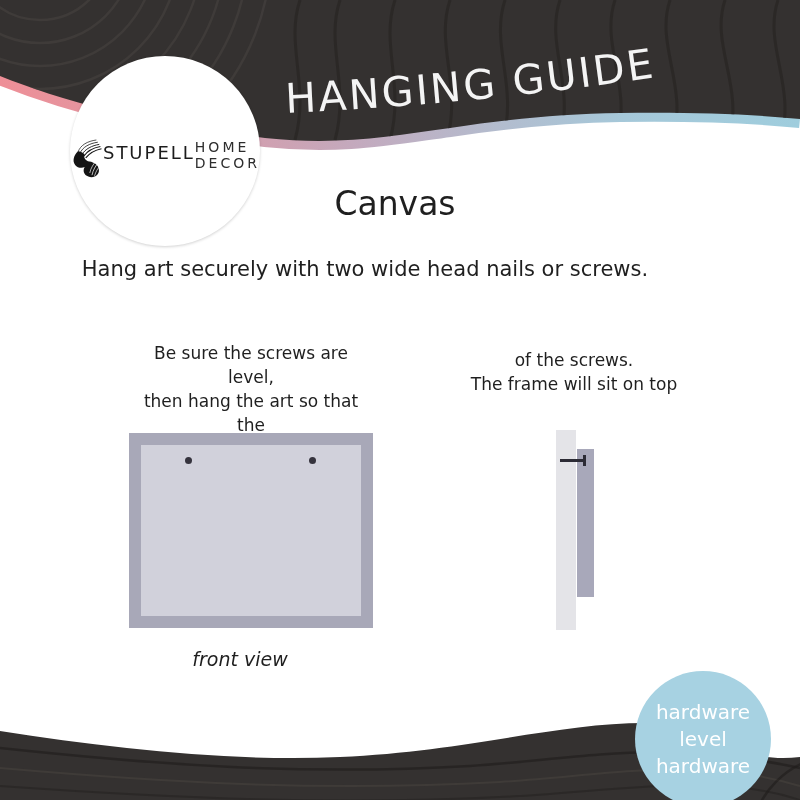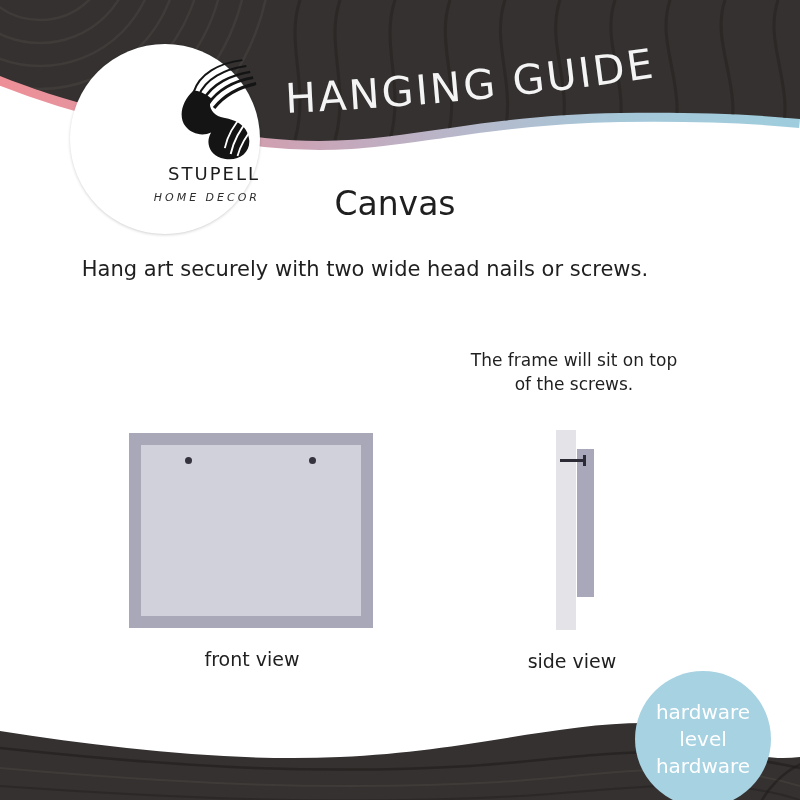--- a/index.html
+++ b/index.html
@@ -4,35 +4,35 @@
 <style>
   html,body{margin:0;padding:0;background:#ffffff;}
   .page{
     position:relative;width:800px;height:800px;overflow:hidden;background:#ffffff;
     font-family:"DejaVu Sans","Liberation Sans",sans-serif;color:#222;
   }
   .abs{position:absolute;}
   svg.bg{position:absolute;left:0;top:0;z-index:0;}
   
   .logo-circle{
-    position:absolute;left:70px;top:44px;width:190px;height:190px;border-radius:50%;
-    background:#ffffff;z-index:3;display:flex;flex-direction:column;align-items:flex-end;
+    position:absolute;left:70px;top:56px;width:190px;height:190px;border-radius:50%;
+    background:#ffffff;z-index:3;display:flex;flex-direction:row;align-items:center;
     box-shadow:0 1px 3px rgba(0,0,0,0.18);
   }
   .logo-s{margin-top:14px;}
   .brand-name{font-size:18px;letter-spacing:2px;color:#1c1c1c;margin-top:2px;font-weight:500;}
-  .brand-tagline{font-size:11px;letter-spacing:3px;color:#2d2d2d;margin-top:7px;font-style:italic;}
+  .brand-tagline{font-size:14px;letter-spacing:3px;color:#2d2d2d;margin-top:7px;}
   
   .canvas-title{left:195px;top:184px;width:400px;text-align:center;font-size:33px;color:#1f1f1f;z-index:1;}
   .intro-text{left:60px;top:257px;width:610px;text-align:center;font-size:21px;color:#1f1f1f;z-index:1;}
   .step-text{text-align:center;font-size:17px;line-height:24px;color:#1f1f1f;z-index:1;}
   .step-text-left{left:131px;top:341px;width:240px;}
   .step-text-right{left:454px;top:348px;width:240px;}
   .caption{text-align:center;font-size:19px;color:#1f1f1f;z-index:1;}
-  .caption-front{left:152px;top:648px;width:200px;}
+  .caption-front{left:140px;top:648px;width:200px;font-style:italic;}
   .caption-side{left:472px;top:650px;width:200px;}
   
   .frame-outer{
     left:129px;top:433px;width:244px;height:195px;box-sizing:border-box;
     border:12px solid #a8a8b8;background:#d1d1db;z-index:1;
   }
   .screw-dot{position:absolute;width:7px;height:7px;border-radius:50%;background:#35333d;}
   .screw-dot.left{left:44px;top:12px;}
   .screw-dot.right{left:168px;top:12px;}
   
@@ -133,37 +133,41 @@
       </g>
     </svg>
     <div class="brand-name">STUPELL</div>
     <div class="brand-tagline">HOME DECOR</div>
   </div>
 
   <div class="abs intro-text">Hang art securely with two wide head nails or screws.</div>
 
   <div class="abs canvas-title">Canvas</div>
 
+  <div class="abs step-text step-text-left">
+    <div>Be sure the screws are level,</div>
+    <div>then hang the art so that the</div>
+    <div>screws are under the frame.</div>
+  </div>
 
   <div class="abs step-text step-text-right">
+    <div>of the screws.</div>
     <div>The frame will sit on top</div>
-    <div>of the screws.</div>
   </div>
 
   <div class="abs frame-outer">
     <span class="screw-dot left"></span>
     <span class="screw-dot right"></span>
   </div>
   <div class="abs caption caption-front">front view</div>
 
   <div class="abs wall-bar"></div>
   <div class="abs frame-bar"></div>
   <div class="abs nail-shaft"></div>
   <div class="abs nail-head"></div>
-  <div class="abs caption caption-side">side view</div>
 
   <div class="abs badge-circle">
     <div class="badge-line">hardware</div>
     <div class="badge-line">level</div>
     <div class="badge-line">hardware</div>
   </div>
 
 </div>
 
 </body></html>

